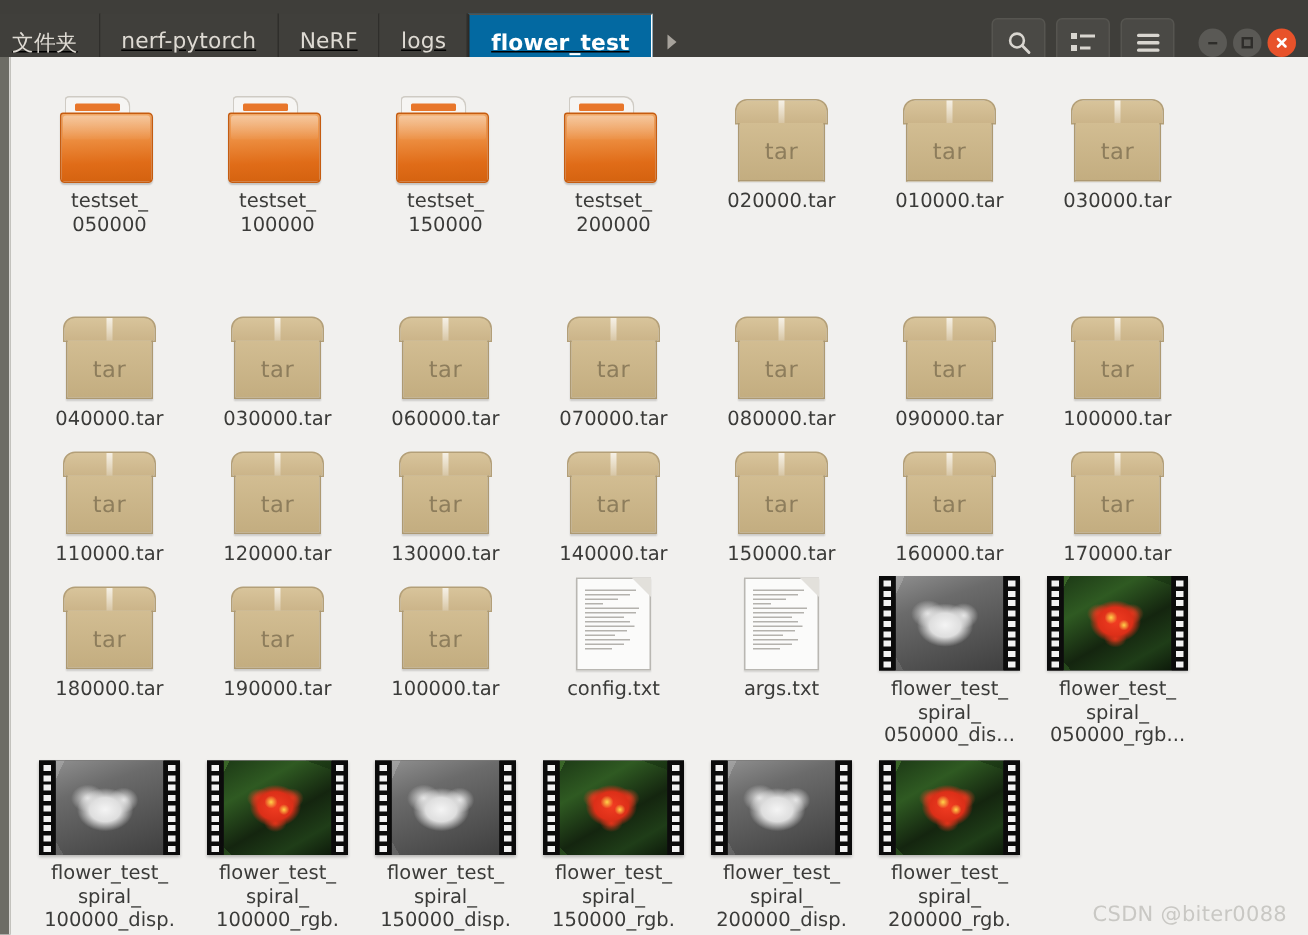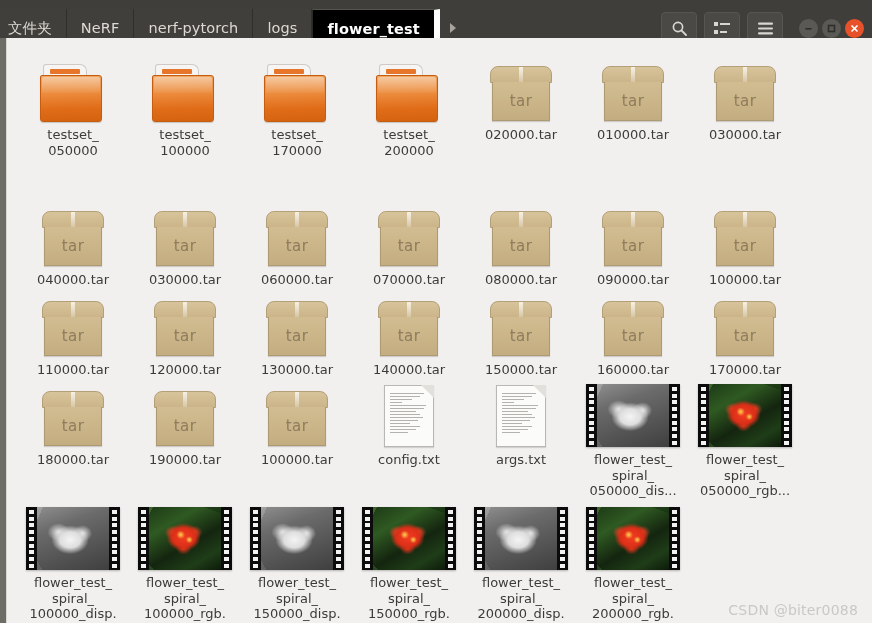--- a/index.html
+++ b/index.html
@@ -17,20 +17,21 @@
 
   
   #titlebar {
     position: absolute;
     left: 0; top: 0;
     width: 872px;
     height: 47px;
     background: #3f3e3a;
     display: flex;
     align-items: flex-end;
+    text-decoration: underline;
   }
   .tabstrip {
     display: flex;
     align-items: stretch;
     height: 38px;
     flex: 0 0 auto;
   }
   .tab {
     height: 38px;
     box-sizing: border-box;
@@ -40,25 +41,25 @@
     padding: 0 14px;
     color: #dedad3;
     font-size: 14.5px;
     border-right: 1px solid #2f2e2b;
     background: #403f3b;
     white-space: nowrap;
     letter-spacing: .1px;
   }
   .tab.first { padding-left: 8px; }
   .tab.active {
-    background: #000000;
+    background: #0369a1;
     color: #ffffff;
     font-weight: bold;
     border-left: 1px solid #2b2a27;
-    border-right: 6px solid #ffffff;
+    border-right: 1px solid #ffffff;
     border-top: 1px solid #56544e;
   }
   .tab-arrow {
     width: 28px;
     height: 38px;
     display: flex;
     align-items: center;
     justify-content: center;
     color: #a7a39c;
     font-size: 10px;
@@ -289,22 +290,22 @@
     font-family:"DejaVu Sans","Liberation Sans",sans-serif;
     letter-spacing:.2px;
   }
 </style>
 </head>
 <body>
 
 <div id="titlebar">
   <div class="tabstrip" id="tabstrip">
       <div class="tab first">文件夹</div>
+      <div class="tab">nerf-pytorch</div>
       <div class="tab">NeRF</div>
-      <div class="tab">nerf-pytorch</div>
       <div class="tab">logs</div>
       <div class="tab active">flower_test</div>
     </div>
   <div class="tab-arrow">
     <svg width="9" height="12" viewBox="0 0 9 12">
         <path d="M1 1 L7 6 L1 11 Z" fill="#a7a39c"></path>
       </svg>
   </div>
 
   <div class="toolbar-right">
@@ -382,21 +383,21 @@
         </div>
         <div class="cell" title="testset_150000">
           <div class="iconbox">
             <div class="folder">
               <div class="tab-top"></div>
               <div class="body"></div>
             </div>
           </div>
           <div class="label">
             <span class="ln">testset_</span>
-            <span class="ln">170000</span>
+            <span class="ln">150000</span>
           </div>
         </div>
         <div class="cell" title="testset_200000">
           <div class="iconbox">
             <div class="folder">
               <div class="tab-top"></div>
               <div class="body"></div>
             </div>
           </div>
           <div class="label">

